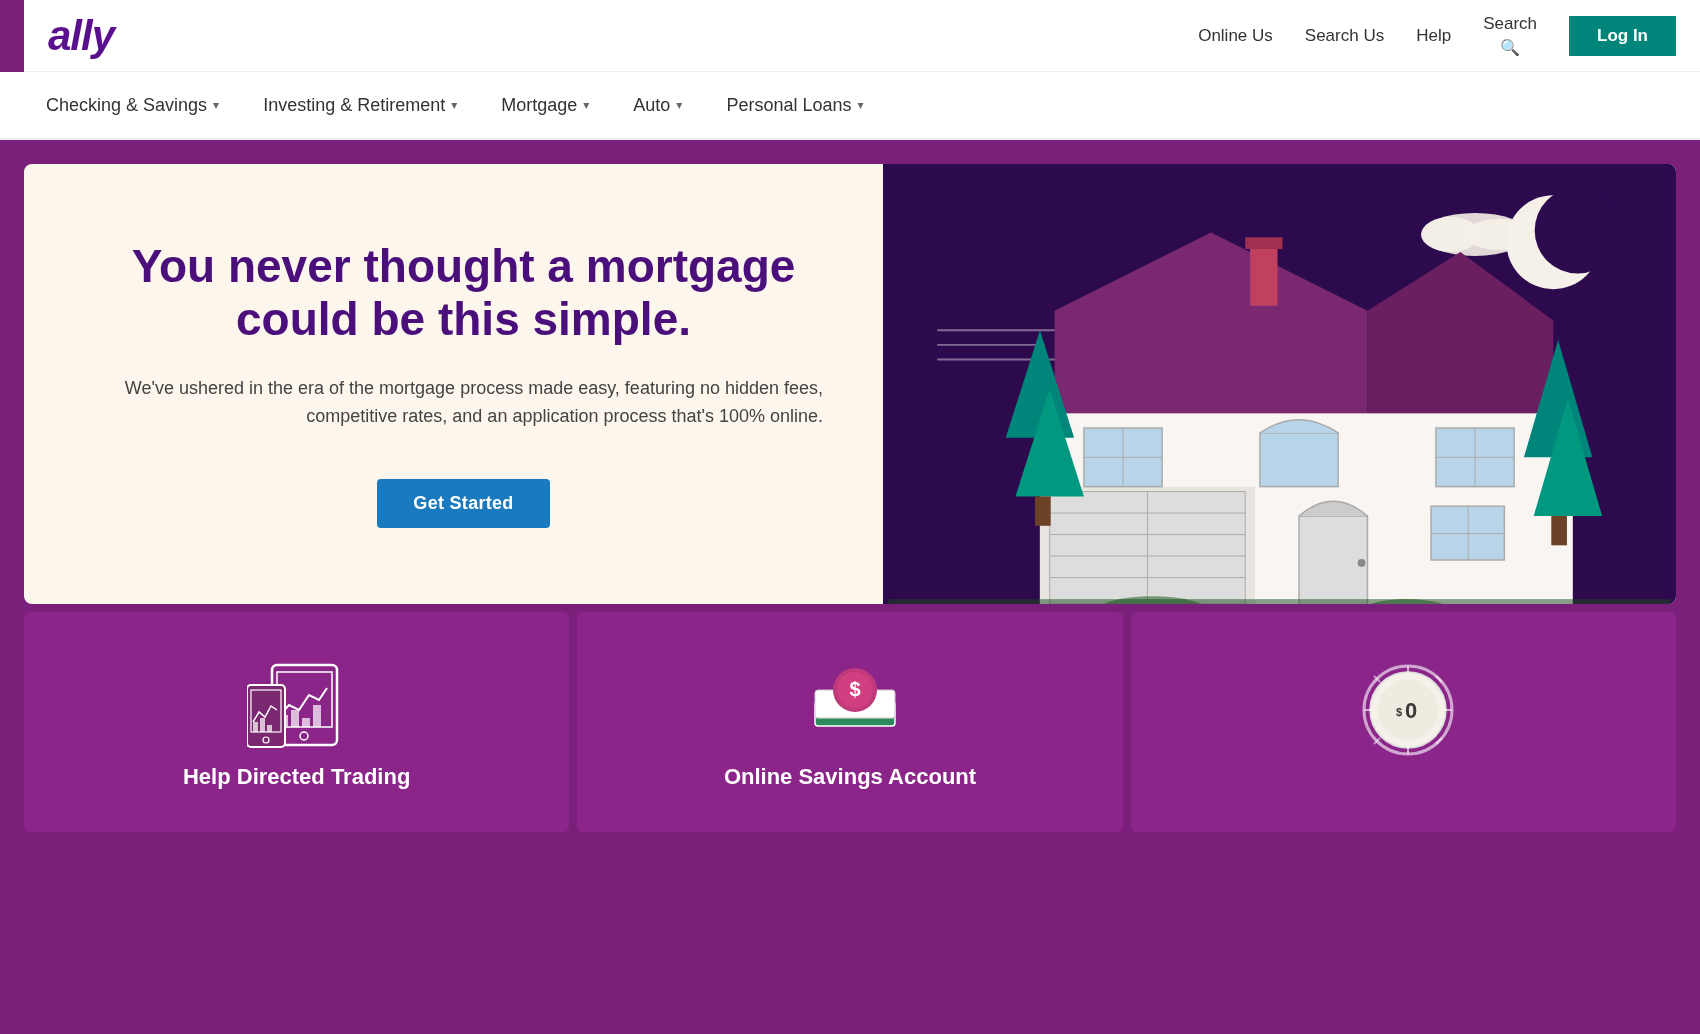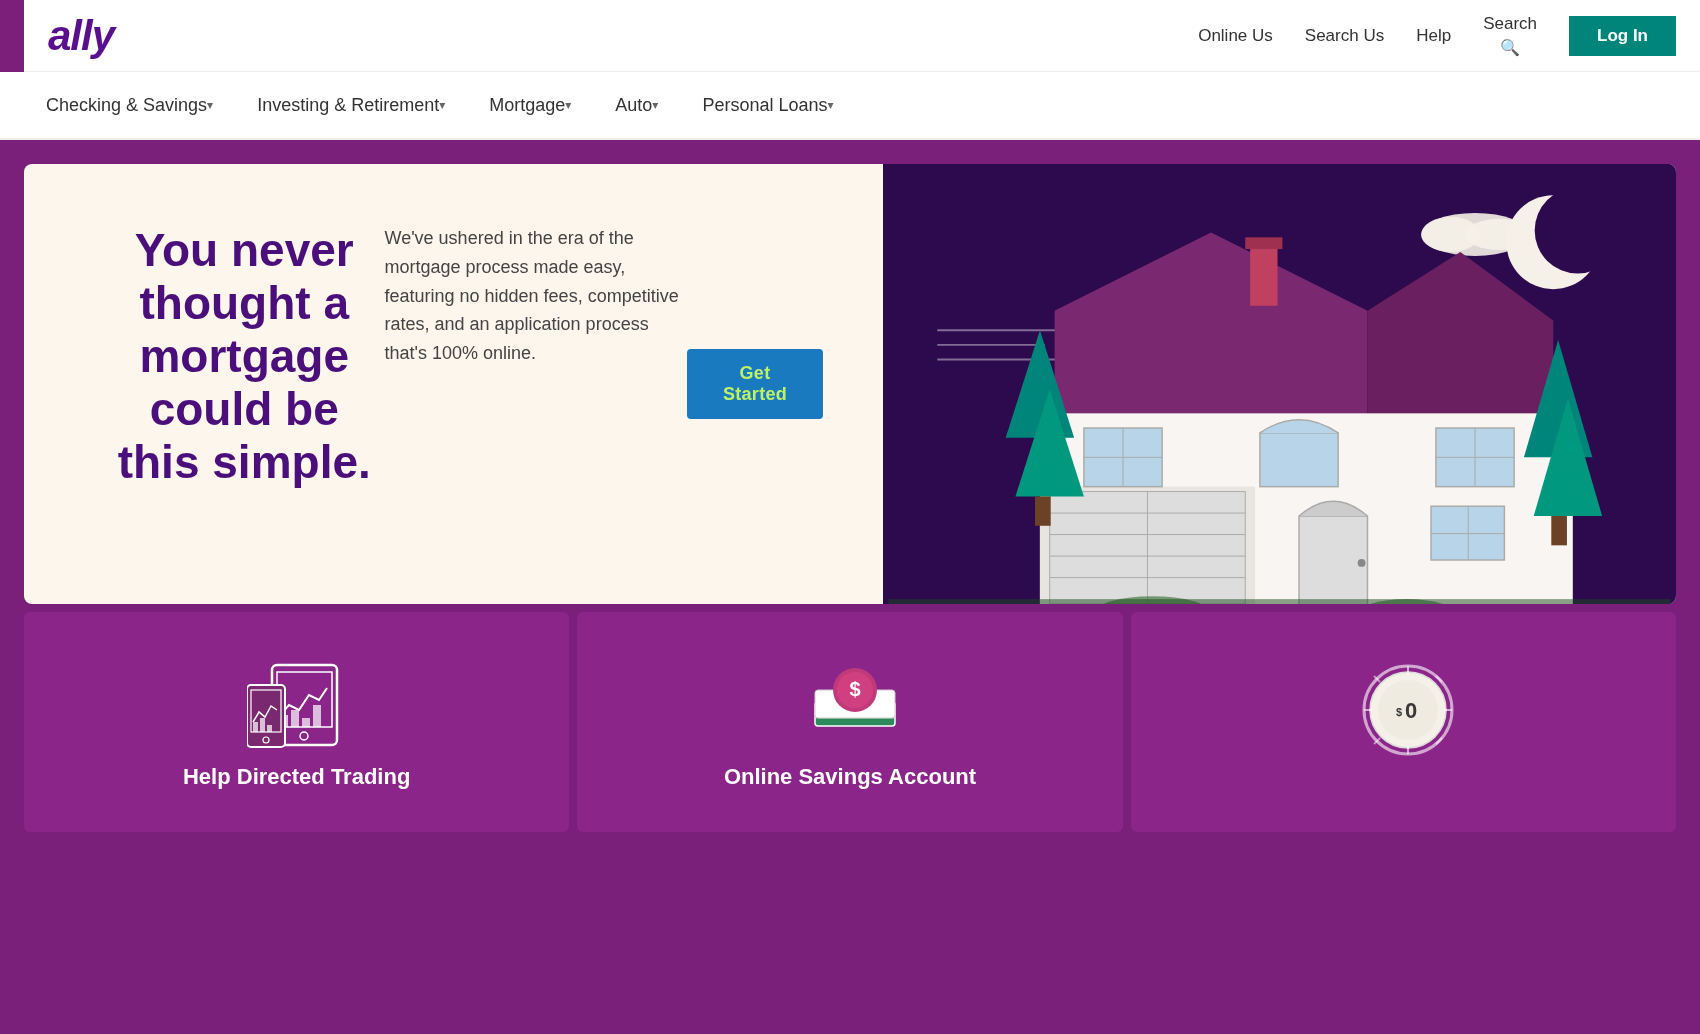--- a/index.html
+++ b/index.html
@@ -64,20 +64,21 @@
       display: flex;
       align-items: center;
       padding: 0 24px;
       height: 68px;
       border-bottom: 2px solid #eee;
       gap: 0;
     }
     .nav-item {
       display: flex;
       align-items: center;
+      gap: 6px;
       padding: 0 22px;
       height: 68px;
       font-size: 18px;
       color: #333;
       cursor: pointer;
       white-space: nowrap;
       font-weight: 500;
     }
     .chevron {
       font-size: 12px;
@@ -94,41 +95,41 @@
       border-radius: 8px;
       display: flex;
       align-items: stretch;
       min-height: 440px;
       overflow: hidden;
     }
     .hero-content {
       flex: 0 0 52%;
       padding: 60px 60px 60px 80px;
       display: flex;
-      flex-direction: row;
+      flex-direction: column;
       justify-content: center;
     }
     .hero-title {
       font-size: 46px;
       font-weight: 900;
       color: #4a0f7a;
       line-height: 1.15;
       margin-bottom: 28px;
       text-align: center;
     }
     .hero-desc {
       font-size: 18px;
       color: #444;
       line-height: 1.6;
-      text-align: left;
+      text-align: right;
       margin-bottom: 48px;
     }
     .get-started-btn {
       background: #1a7abf;
-      color: #bef264;
+      color: #ffffff;
       border: none;
       border-radius: 4px;
       padding: 14px 36px;
       font-size: 18px;
       font-weight: bold;
       cursor: pointer;
       align-self: center;
       letter-spacing: 0.3px;
     }
     .hero-image {

